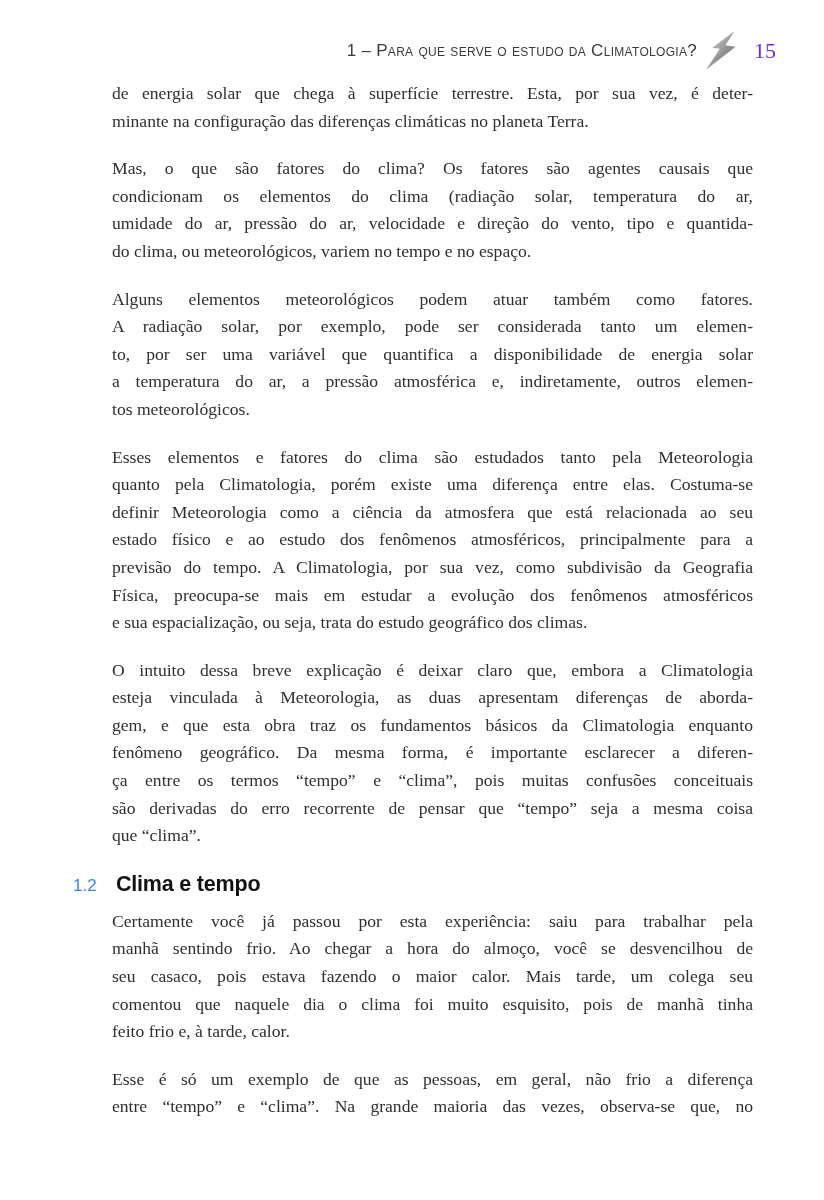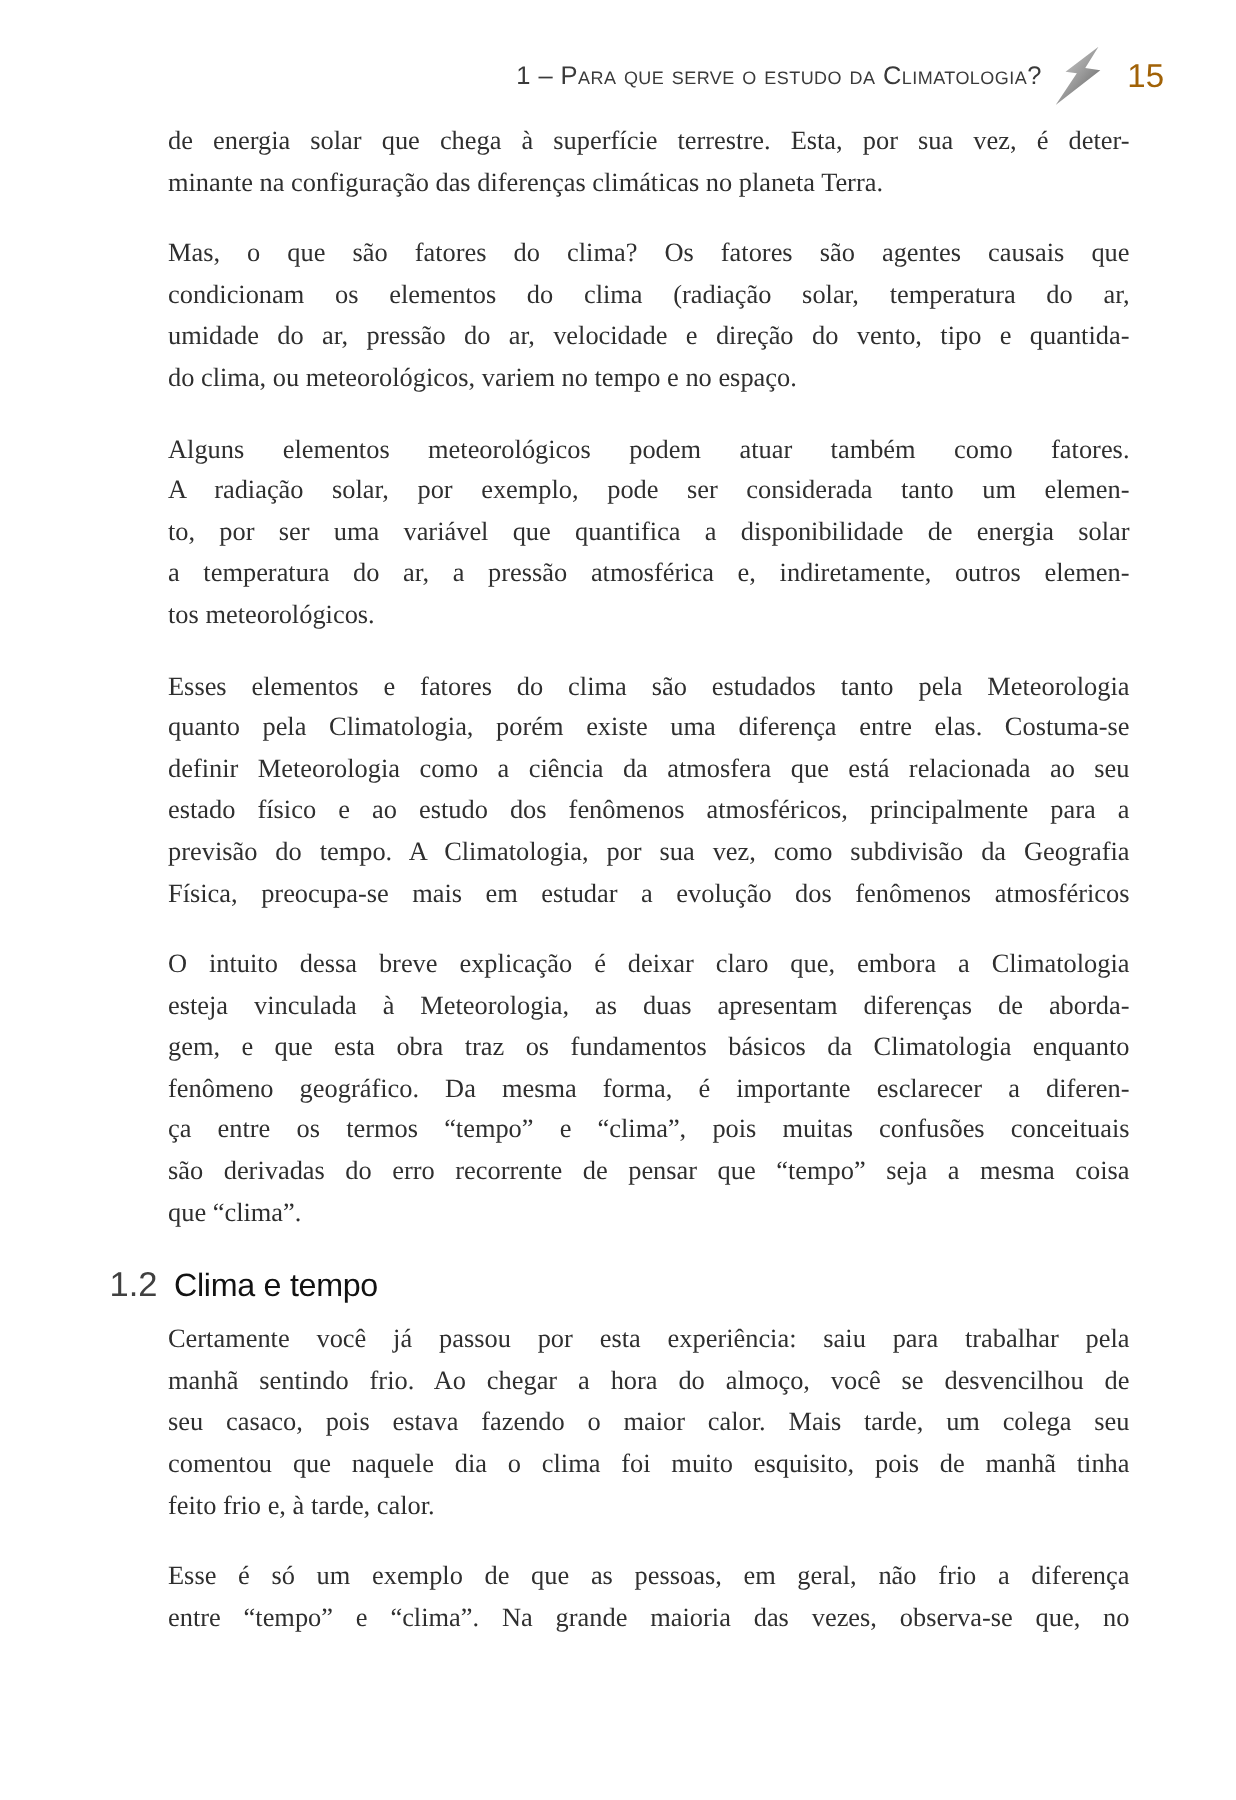--- a/index.html
+++ b/index.html
@@ -28,23 +28,23 @@
     font-family: "Liberation Sans", sans-serif;
     font-variant: small-caps;
     font-size: 17px;
     color: #3a3a3a;
     letter-spacing: 0.3px;
     white-space: nowrap;
   }
   .bolt { display: inline-flex; }
   .bolt svg { width: 34px; height: 44px; }
   .page-number {
-    font-family: Liberation Sans, sans-serif;
+    font-family: Liberation Serif, serif;
     font-size: 22px;
-    color: #a16207;
+    color: #6d28d9;
     margin-left: 5px;
   }
 
   
   .content {
     position: absolute;
     top: 80px;
     left: 112px;
     width: 641px;
     color: #2f2f2f;
@@ -58,22 +58,22 @@
 
   
   .section-heading {
     display: flex;
     align-items: baseline;
     margin: 2px 0 8px -39px;
     font-family: "Liberation Sans", sans-serif;
     color: #121212;
     line-height: 28px;
   }
-  .section-number { width: 43px; font-size: 23px; color: #404040; }
-  .section-title { font-size: 21.5px; font-weight: normal; letter-spacing: -0.2px; }
+  .section-number { width: 43px; font-size: 17px; color: #3b82f6; }
+  .section-title { font-size: 21.5px; font-weight: bold; letter-spacing: -0.2px; }
 </style>
 </head>
 <body>
 
 <div class="page">
 
   <header class="running-header">
     <span class="chapter-title">1 – Para que serve o estudo da Climatologia?</span>
     <span class="bolt">
       <svg viewBox="0 0 40 52" aria-hidden="true">
@@ -108,20 +108,21 @@
         <div class="line">a temperatura do ar, a pressão atmosférica e, indiretamente, outros elemen-</div>
         <div class="line final">tos meteorológicos.</div>
       </div>
       <div class="paragraph">
         <div class="line">Esses elementos e fatores do clima são estudados tanto pela Meteorologia</div>
         <div class="line">quanto pela Climatologia, porém existe uma diferença entre elas. Costuma-se</div>
         <div class="line">definir Meteorologia como a ciência da atmosfera que está relacionada ao seu</div>
         <div class="line">estado físico e ao estudo dos fenômenos atmosféricos, principalmente para a</div>
         <div class="line">previsão do tempo. A Climatologia, por sua vez, como subdivisão da Geografia</div>
         <div class="line">Física, preocupa-se mais em estudar a evolução dos fenômenos atmosféricos</div>
+        <div class="line final">e sua espacialização, ou seja, trata do estudo geográfico dos climas.</div>
       </div>
       <div class="paragraph">
         <div class="line">O intuito dessa breve explicação é deixar claro que, embora a Climatologia</div>
         <div class="line">esteja vinculada à Meteorologia, as duas apresentam diferenças de aborda-</div>
         <div class="line">gem, e que esta obra traz os fundamentos básicos da Climatologia enquanto</div>
         <div class="line">fenômeno geográfico. Da mesma forma, é importante esclarecer a diferen-</div>
         <div class="line">ça entre os termos “tempo” e “clima”, pois muitas confusões conceituais</div>
         <div class="line">são derivadas do erro recorrente de pensar que “tempo” seja a mesma coisa</div>
         <div class="line final">que “clima”.</div>
       </div>

